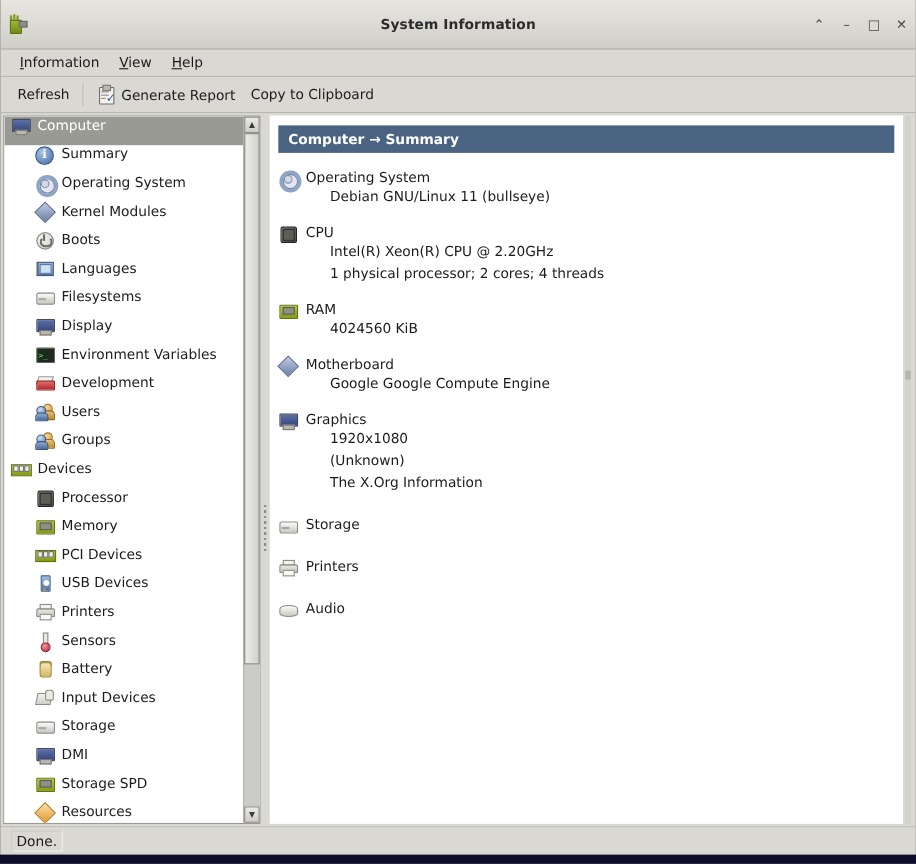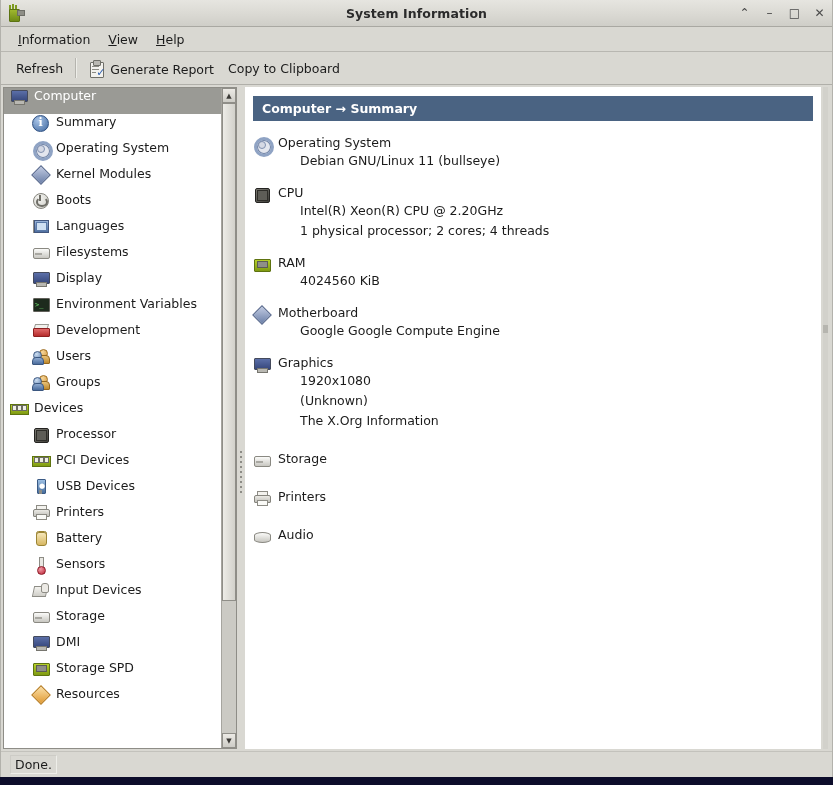--- a/index.html
+++ b/index.html
@@ -14,21 +14,21 @@
     width: 833px; height: 777px;
     background: #d9d8d2;
     display: flex; flex-direction: column;
     box-sizing: border-box;
     border-left: 1px solid #b3b2ac;
     border-right: 1px solid #b3b2ac;
   }
 
   
   #titlebar {
-    height: 27px; min-height: 27px;
+    height: 45px; min-height: 27px;
     background: linear-gradient(to bottom, #e6e5e0 0%, #dad9d3 55%, #cfcec8 100%);
     border-bottom: 1px solid #a9a8a2;
     display: flex; align-items: center;
     position: relative;
     box-sizing: border-box;
   }
   #app-icon {
     width: 18px; height: 18px; margin-left: 5px;
     position: relative; flex: 0 0 auto;
   }
@@ -464,20 +464,27 @@
             <span>Devices</span>
           </div>
           <div class="tree-row child">
             <span class="ico ico-chip">
               <span class="body"></span>
               <span class="die"></span>
             </span>
             <span>Processor</span>
           </div>
           <div class="tree-row child">
+            <span class="ico ico-ram">
+              <span class="body"></span>
+              <span class="die"></span>
+            </span>
+            <span>Memory</span>
+          </div>
+          <div class="tree-row child">
             <span class="ico ico-pci">
               <span class="body"></span>
               <span class="c1"></span>
               <span class="c2"></span>
               <span class="c3"></span>
             </span>
             <span>PCI Devices</span>
           </div>
           <div class="tree-row child">
             <span class="ico ico-usb">
@@ -489,32 +496,32 @@
           </div>
           <div class="tree-row child">
             <span class="ico ico-print">
               <span class="top"></span>
               <span class="mid"></span>
               <span class="out"></span>
             </span>
             <span>Printers</span>
           </div>
           <div class="tree-row child">
+            <span class="ico ico-sens">
+              <span class="stem"></span>
+              <span class="bulb"></span>
+            </span>
+            <span>Sensors</span>
+          </div>
+          <div class="tree-row child">
             <span class="ico ico-batt">
               <span class="cap"></span>
               <span class="b"></span>
             </span>
             <span>Battery</span>
-          </div>
-          <div class="tree-row child">
-            <span class="ico ico-sens">
-              <span class="stem"></span>
-              <span class="bulb"></span>
-            </span>
-            <span>Sensors</span>
           </div>
           <div class="tree-row child">
             <span class="ico ico-input">
               <span class="pad"></span>
               <span class="ms"></span>
             </span>
             <span>Input Devices</span>
           </div>
           <div class="tree-row child">
             <span class="ico ico-hdd">

